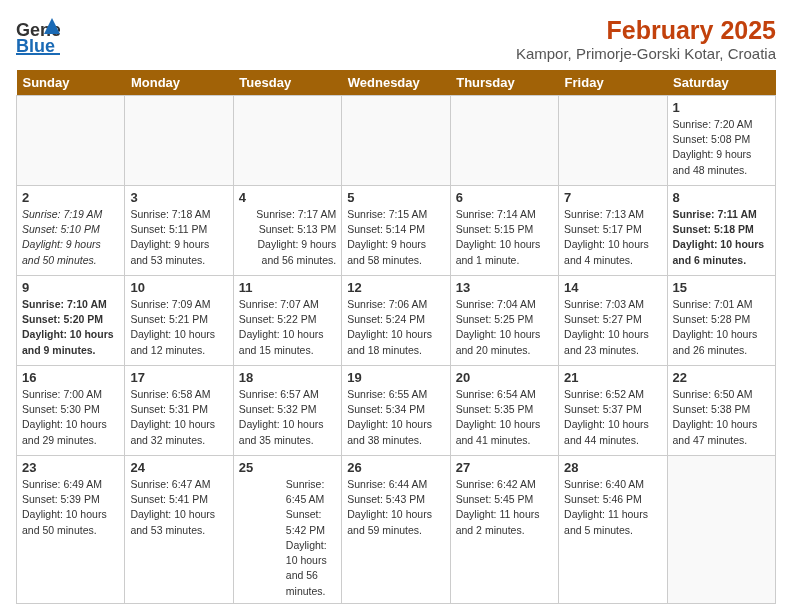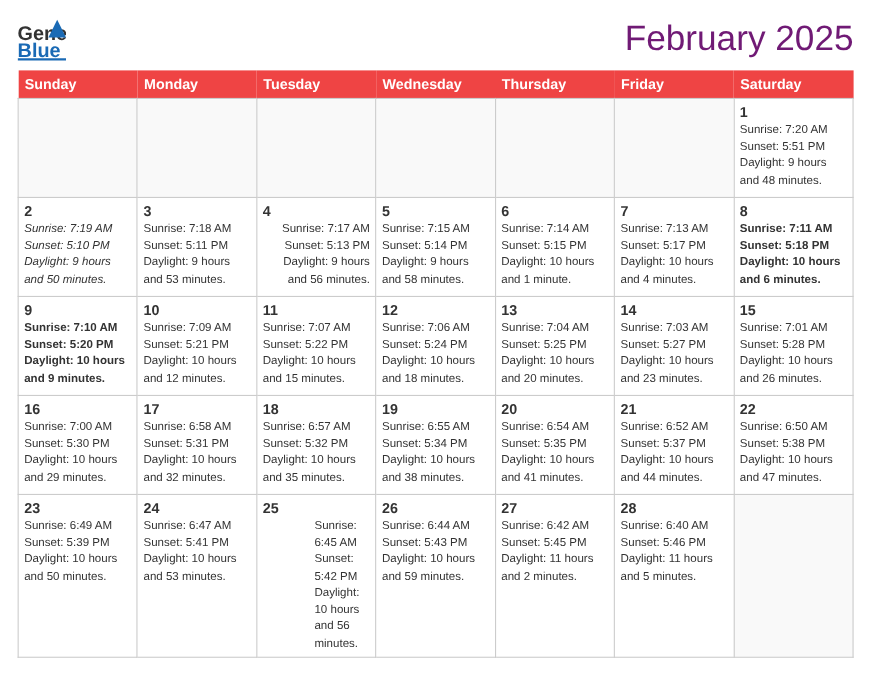--- a/index.html
+++ b/index.html
@@ -18,35 +18,35 @@
     }
     .logo {
       display: flex;
       flex-direction: column;
       align-items: flex-start;
     }
     .title-area {
       text-align: right;
     }
     .month-title {
-      font-size: 32px;
-      font-weight: normal;
-      color: #701a75;
+      font-size: 25px;
+      font-weight: bold;
+      color: #c2410c;
     }
     .location {
       font-size: 15px;
       color: #555;
     }
     table {
       width: 100%;
       border-collapse: collapse;
       table-layout: fixed;
     }
     th {
-      background: #ef4444;
+      background: #a16207;
       color: #fff;
       text-align: left;
       padding: 5px 6px;
       font-size: 13px;
       font-weight: bold;
     }
     td {
       vertical-align: top;
       border: 1px solid #ccc;
       padding: 4px 5px;
@@ -82,20 +82,21 @@
       <svg width="44" height="40" viewBox="0 0 44 40">
         <text x="0" y="20" font-size="18" font-weight="bold" fill="#333" font-family="Arial">General</text>
         <polygon points="36,2 44,18 28,18" fill="#1a6ab5"></polygon>
         <text x="0" y="36" font-size="18" font-weight="bold" fill="#1a6ab5" font-family="Arial">Blue</text>
         <line x1="0" y1="38" x2="44" y2="38" stroke="#1a6ab5" stroke-width="2"></line>
       </svg>
     </div>
   </div>
   <div class="title-area">
     <div class="month-title">February 2025</div>
+    <div class="location">Kampor, Primorje-Gorski Kotar, Croatia</div>
   </div>
 </div>
 
 <table>
   <thead>
     <tr>
     <th>Sunday</th>
         <th>Monday</th>
         <th>Tuesday</th>
         <th>Wednesday</th>
@@ -108,21 +109,21 @@
   <tr>
         <td class="empty"></td>
         <td class="empty"></td>
         <td class="empty"></td>
         <td class="empty"></td>
         <td class="empty"></td>
         <td class="empty"></td>
         <td>
           <div class="day-num">1</div>
           <div class="day-info" style="white-space: pre-line;">Sunrise: 7:20 AM
-Sunset: 5:51 PM
+Sunset: 5:08 PM
 Daylight: 9 hours and 48 minutes.</div>
         </td>
       </tr>
       <tr>
         <td>
           <div class="day-num">2</div>
           <div class="day-info" style="white-space: pre-line; font-style: italic;">Sunrise: 7:19 AM
 Sunset: 5:10 PM
 Daylight: 9 hours and 50 minutes.</div>
         </td>

